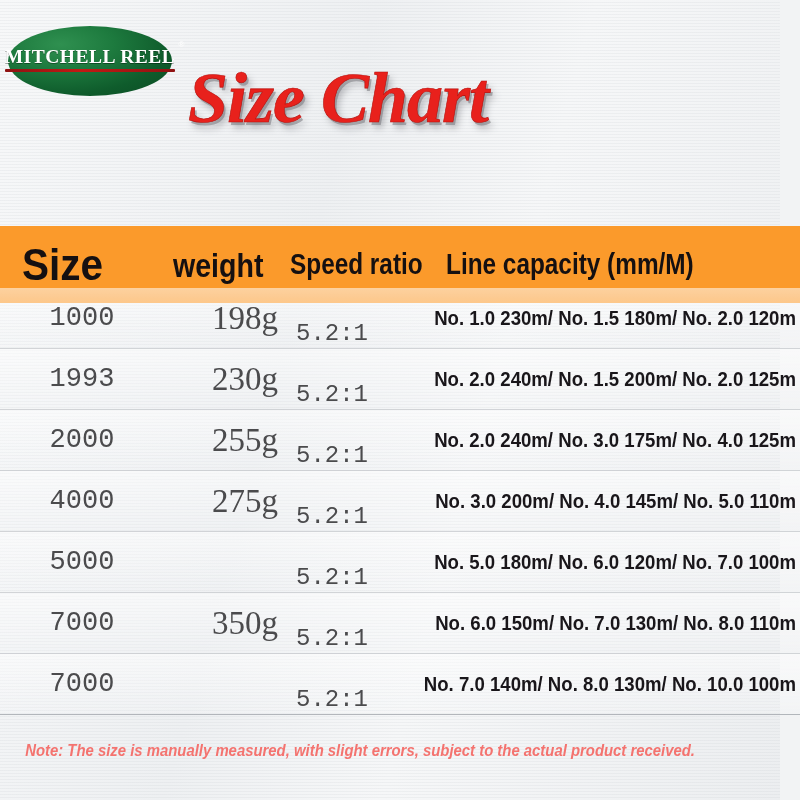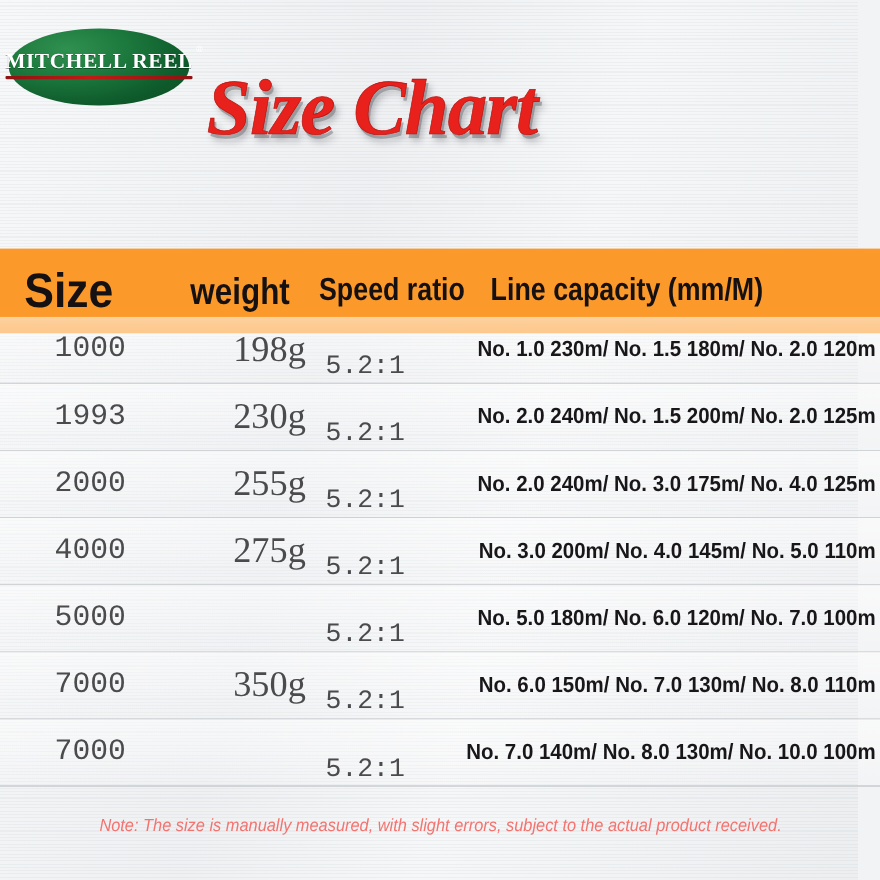--- a/index.html
+++ b/index.html
@@ -181,24 +181,23 @@
     transform: scaleX(0.93);
     transform-origin: right center;
   }
 
   
   .note {
     position: absolute;
     left: 0;
     top: 742px;
     width: 800px;
-    text-align: center;
     font-family: "Liberation Sans", sans-serif;
     font-style: italic;
-    font-weight: normal;
+    font-weight: bold;
     font-size: 16px;
     color: #f4736f;
     white-space: nowrap;
   }
   .note span { display: inline-block; transform: scaleX(0.93); }
 </style>
 </head>
 <body>
 
 <div id="page">

